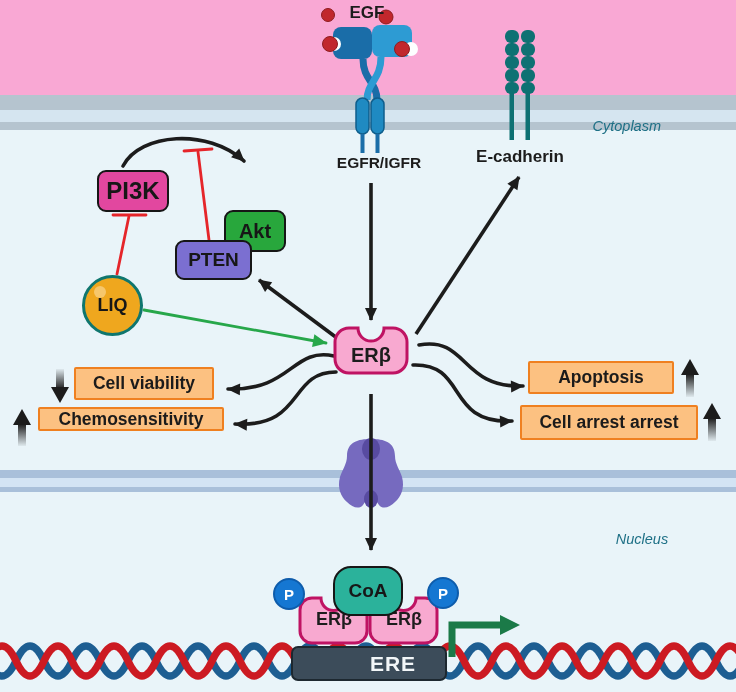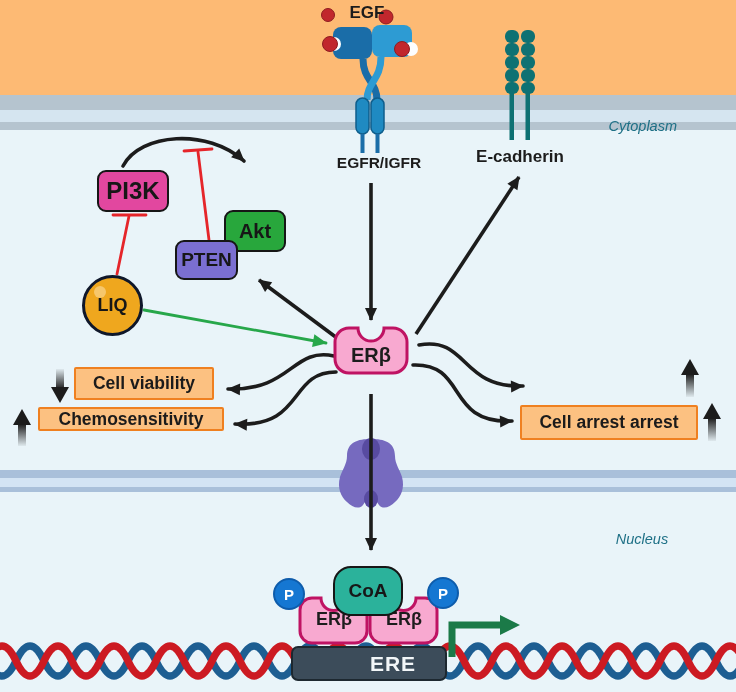--- a/index.html
+++ b/index.html
@@ -1,35 +1,35 @@
 <!DOCTYPE html>
 <html><head>
 <meta charset="utf-8">
 <style>
   html,body{margin:0;padding:0;background:#ffffff;}
   #stage{
     position:relative;width:736px;height:692px;overflow:hidden;
-    background:#fdba74;
+    background:#f9a8d4;
     font-family:"Liberation Sans","DejaVu Sans",sans-serif;
     -webkit-font-smoothing:antialiased;
   }
   .lbl{position:absolute;font-weight:700;color:#1c1c1c;text-align:center;line-height:1.05;}
   .compartment-lbl{position:absolute;font-style:italic;font-weight:400;color:#1e7086;font-size:14.5px;}
   .node{
     position:absolute;display:flex;align-items:center;justify-content:center;
     font-weight:700;color:#171717;border:2.5px solid #161616;border-radius:9px;
     box-sizing:border-box;
   }
   .obox{
     position:absolute;display:flex;align-items:center;justify-content:center;
     font-weight:700;color:#1b1b1b;background:#fcc181;border:2.5px solid #ef8020;
     box-sizing:border-box;font-size:17.5px;border-radius:2px;white-space:nowrap;
   }
   #liq-node{
-    border-radius:50%;border:3px solid #0f172a;background:#efa71e;font-size:18px;
+    border-radius:50%;border:3px solid #0f766e;background:#efa71e;font-size:18px;
   }
   #liq-node .hl{position:absolute;left:9px;top:8px;width:12px;height:12px;border-radius:50%;
     background:#f7cd7a;opacity:.85;}
   .pbadge{
     position:absolute;width:32px;height:32px;border-radius:50%;
     background:#1577d2;border:2px solid #0e5cab;box-sizing:border-box;
     display:flex;align-items:center;justify-content:center;
     color:#fff;font-weight:700;font-size:15px;
   }
   #ere-box{
@@ -183,33 +183,34 @@
                L 300,610 A 12,12 0 0 1 312,598 Z"></path>
       <path d="M 382,598 L 391,598 A 12.5,12.5 0 0 0 416,598 L 425,598 A 12,12 0 0 1 437,610
                L 437,631 A 12,12 0 0 1 425,643 L 382,643 A 12,12 0 0 1 370,631
                L 370,610 A 12,12 0 0 1 382,598 Z"></path>
     </g>
   </svg>
 
   <div class="lbl" style="left:345px;top:4px;width:44px;font-size:17px;">EGF</div>
   <div class="lbl" style="left:330px;top:155px;width:98px;font-size:15.5px;">EGFR/IGFR</div>
   <div class="lbl" style="left:465px;top:148px;width:110px;font-size:17px;">E-cadherin</div>
-  <div class="compartment-lbl" style="left:592px;top:118px;width:85px;text-align:right;">Cytoplasm</div>
+  <div class="compartment-lbl" style="left:576px;top:118px;width:85px;text-align:right;">Cytoplasm</div>
   <div class="compartment-lbl" style="left:602px;top:491px;width:80px;text-align:center;margin-top:40px;">Nucleus</div>
 
   <div class="node" id="pi3k-node" style="left:97px;top:170px;width:72px;height:42px;background:#e2479f;font-size:24px;">PI3K</div>
   <div class="node" id="akt-node" style="left:224px;top:170px;width:62px;height:42px;background:#28a73c;font-size:20px;margin-top:40px;">Akt</div>
-  <div class="node" id="pten-node" style="left:175px;top:240px;width:63px;height:40px;background:#7b6fd1;font-size:19px;">PTEN</div>
+  <div class="node" id="pten-node" style="left:175px;top:240px;width:77px;height:40px;background:#7b6fd1;font-size:19px;">PTEN</div>
   <div class="node" id="liq-node" style="left:82px;top:275px;width:61px;height:61px;">
     <span class="hl"></span>
     <span>LIQ</span>
   </div>
 
   <div class="obox" style="left:74px;top:367px;width:140px;height:33px;text-align:center;">Cell viability</div>
   <div class="obox" style="left:38px;top:407px;width:186px;height:24px;">Chemosensitivity</div>
+  <div class="obox" style="left:528px;top:361px;width:146px;height:33px;">Apoptosis</div>
   <div class="obox" style="left:520px;top:405px;width:178px;height:35px;">Cell arrest arrest</div>
 
   <div class="erb-lbl" style="left:335px;top:344px;width:72px;font-size:20px;">ERβ</div>
   <div class="erb-lbl" style="left:300px;top:609px;width:68px;font-size:18px;">ERβ</div>
   <div class="erb-lbl" style="left:370px;top:609px;width:68px;font-size:18px;">ERβ</div>
 
   <div class="node" id="coa-node" style="left:333px;top:566px;width:70px;height:50px;">CoA</div>
   <div class="pbadge" style="left:273px;top:578px;">P</div>
   <div class="pbadge" style="left:427px;top:577px;">P</div>
   <div id="ere-box" style="left:291px;top:646px;width:156px;height:35px;padding-left:48px;">ERE</div>

